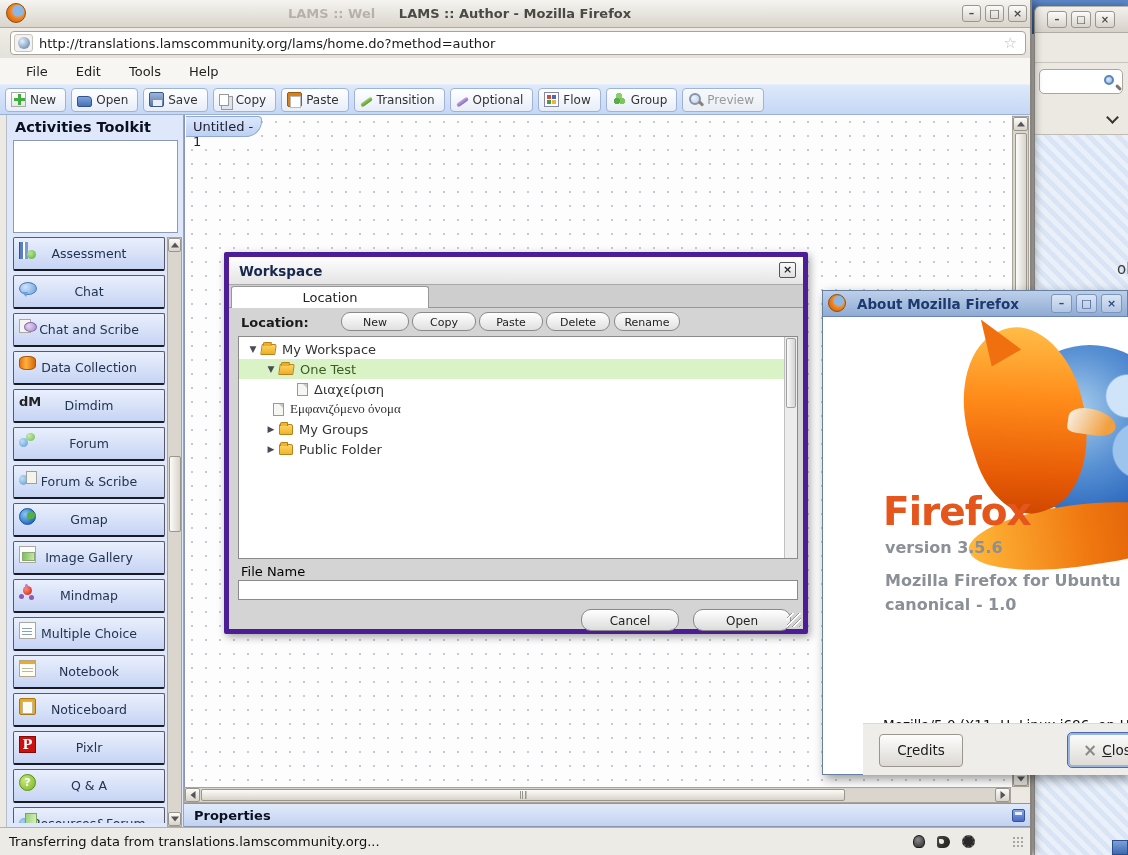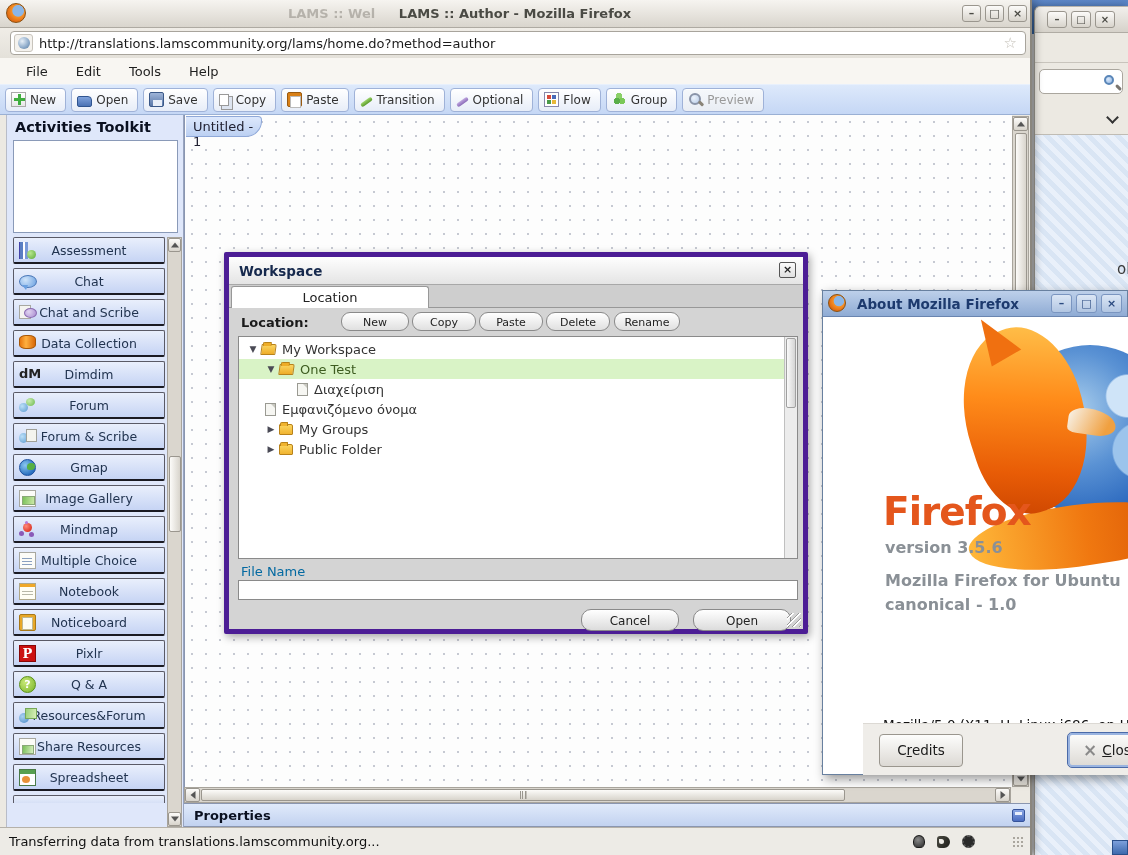--- a/index.html
+++ b/index.html
@@ -66,21 +66,21 @@
   .ti-group { background:radial-gradient(circle at 5px 9px, #5aae4a 0 3px, transparent 3px), radial-gradient(circle at 10px 9px, #7ac858 0 3px, transparent 3px), radial-gradient(circle at 7px 4px, #8ad068 0 3px, transparent 3px); }
   .ti-preview { }
   .ti-preview::before { content:""; position:absolute; left:1px; top:1px; width:8px; height:8px; border:2px solid #8a94a8; border-radius:50%; background:radial-gradient(circle at 35% 35%, #eef4fc, #b8cce8); }
   .ti-preview::after { content:""; position:absolute; left:10px; top:10px; width:6px; height:3px; background:#8a8478; transform:rotate(45deg); border-radius:1px; }
 
   
   .sidebar { left:6px; top:115px; width:178px; height:712px; background:#dfe7fa; border-right:1px solid #98a4c0; border-left:1px solid #b8bcc8; }
   .sidebar-header { left:8px; top:4px; font-size:14.5px; font-weight:bold; color:#0a1020; }
   .preview-box { left:6px; top:25px; width:165px; height:93px; background:#fff; border:1px solid #8a9ab8; }
   .activity-list { left:6px; top:122px; width:152px; height:586px; overflow:hidden; }
-  .activity { position:relative; width:152px; height:27px; margin-bottom:4px; background:linear-gradient(#e9effc,#c6d4f4); border:1px solid #5a5a66; border-bottom:2px solid #1a1a22; border-radius:2px; display:flex; align-items:center; justify-content:center; font-size:12.5px; color:#223450; }
+  .activity { position:relative; width:152px; height:34px; margin-bottom:4px; background:linear-gradient(#e9effc,#c6d4f4); border:1px solid #5a5a66; border-bottom:2px solid #1a1a22; border-radius:2px; display:flex; align-items:center; justify-content:center; font-size:12.5px; color:#223450; }
   .activity .si { position:absolute; left:5px; top:4px; width:17px; height:17px; }
   .si { display:inline-block; position:relative; }
   .si i { font-style:normal; position:absolute; left:0; top:0; width:100%; text-align:center; }
   .si-assessment { background:linear-gradient(90deg,#5a7ec2 0 3px,#fff 3px 5px,#7a9ad8 5px 8px,transparent 8px); border-left:1px solid #44a; }
   .si-assessment::after { content:""; position:absolute; right:0; bottom:0; width:9px; height:9px; border-radius:50%; background:radial-gradient(circle at 35% 35%, #b8e890, #5aa838); }
   .si-chat { }
   .si-chat::before { content:""; position:absolute; left:0; top:2px; width:16px; height:11px; border-radius:50%; background:radial-gradient(circle at 35% 35%, #cfe4fa, #6aa0e0); border:1px solid #4a78b8; }
   .si-chat::after { content:""; position:absolute; left:3px; top:12px; border-left:4px solid transparent; border-right:2px solid transparent; border-top:5px solid #6aa0e0; }
   .si-chatscribe::before { content:""; position:absolute; left:0; top:1px; width:10px; height:12px; background:#f4f4f0; border:1px solid #a8a8a0; }
   .si-chatscribe::after { content:""; position:absolute; left:5px; top:4px; width:11px; height:8px; border-radius:50%; background:radial-gradient(circle at 35% 35%, #e0d4f0, #a88ad0); border:1px solid #8a6ab0; }
@@ -170,21 +170,21 @@
   .tree-row.selected { background:#d9f3c6; }
   .tree-row.selected .lbl { color:#3d5c20; }
   .tree-exp { width:12px; font-size:9px; color:#4a4a55; text-align:center; flex:none; }
   .tree-ico { flex:none; margin:0 6px 0 2px; }
   .fo { width:15px; height:11px; background:linear-gradient(#fbd560,#eead28); border:1px solid #b8821a; border-radius:1px 2px 1px 1px; position:relative; transform:skewX(-8deg); }
   .fo::before { content:""; position:absolute; left:0; top:-3px; width:7px; height:3px; background:#eead28; border:1px solid #b8821a; border-bottom:none; border-radius:2px 1px 0 0; }
   .fc { width:14px; height:11px; background:linear-gradient(#fbd560,#f0b430); border:1px solid #b8821a; border-radius:1px 2px 1px 1px; position:relative; }
   .fc::before { content:""; position:absolute; left:0; top:-3px; width:6px; height:3px; background:#f0b430; border:1px solid #b8821a; border-bottom:none; border-radius:2px 1px 0 0; }
   .fi { width:11px; height:13px; background:#f6f6f2; border:1px solid #9a9a92; position:relative; }
   .fi::before { content:""; position:absolute; right:0; top:0; border-left:4px solid transparent; border-top:4px solid #c8c8c0; }
-  .ws-filelabel { left:12px; top:307px; font-size:13px; color:#0369a1; }
+  .ws-filelabel { left:12px; top:307px; font-size:13px; color:#000000; }
   .ws-fileinput { left:9px; top:323px; width:560px; height:20px; background:#fff; border:1px solid #8a8a8a; font-family:"DejaVu Sans",sans-serif; font-size:13px; padding:0 4px; }
   .ws-action { position:absolute; top:352px; width:98px; height:22px; border:1px solid #8a8a8a; border-radius:10px; background:linear-gradient(#ffffff,#dcdcdc); font-size:12px; color:#222; text-align:center; padding-top:4px; }
   .ws-grip { right:2px; bottom:2px; width:14px; height:14px; background:repeating-linear-gradient(135deg, transparent 0 3px, #9a9a9a 3px 4px, #fff 4px 5px); }
 
   
   .about-dialog { left:822px; top:290px; width:306px; height:485px; background:#fff; border:1px solid #68809f; box-shadow:3px 4px 10px rgba(0,0,0,.4); }
   .about-titlebar { left:0; top:0; width:100%; height:26px; background:linear-gradient(#bdd0ea,#8fabd4); border-bottom:1px solid #6a85b0; }
   .about-titlebar .ff-icon { position:absolute; left:5px; top:3px; width:18px; height:18px; }
   .about-title { position:absolute; left:34px; top:5px; font-size:13.5px; font-weight:bold; color:#1d3a6e; }
   .about-winbtns { position:absolute; right:5px; top:3px; display:flex; gap:4px; }
@@ -458,21 +458,21 @@
     </div>
     <div class="tree-row selected" style="padding-left:26px;">
       <span class="tree-exp">▼</span>
       <span class="tree-ico fo"></span>
       <span class="lbl">One Test</span>
     </div>
     <div class="tree-row" style="padding-left:56px;">
       <span class="tree-ico fi"></span>
       <span class="lbl">Διαχείριση</span>
     </div>
-    <div class="tree-row" style="padding-left:24px;">
+    <div class="tree-row" style="padding-left:32px;font-family:Liberation Serif, serif;">
       <span class="tree-ico fi"></span>
       <span class="lbl">Εμφανιζόμενο όνομα</span>
     </div>
     <div class="tree-row" style="padding-left:26px;">
       <span class="tree-exp">▶</span>
       <span class="tree-ico fc"></span>
       <span class="lbl">My Groups</span>
     </div>
     <div class="tree-row" style="padding-left:26px;">
       <span class="tree-exp">▶</span>

